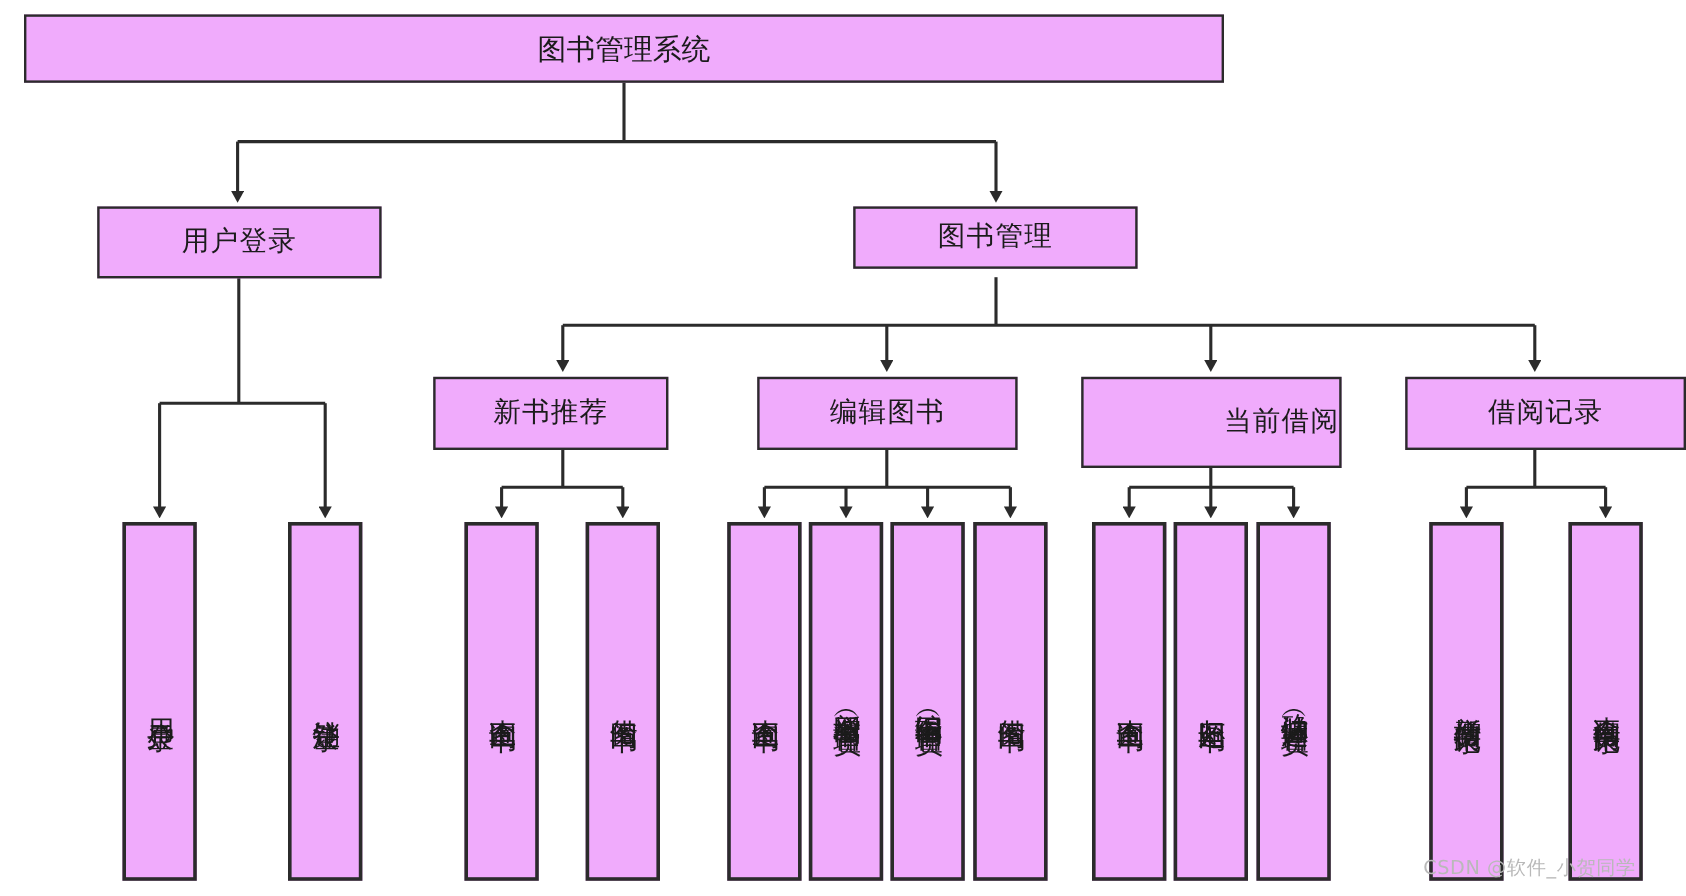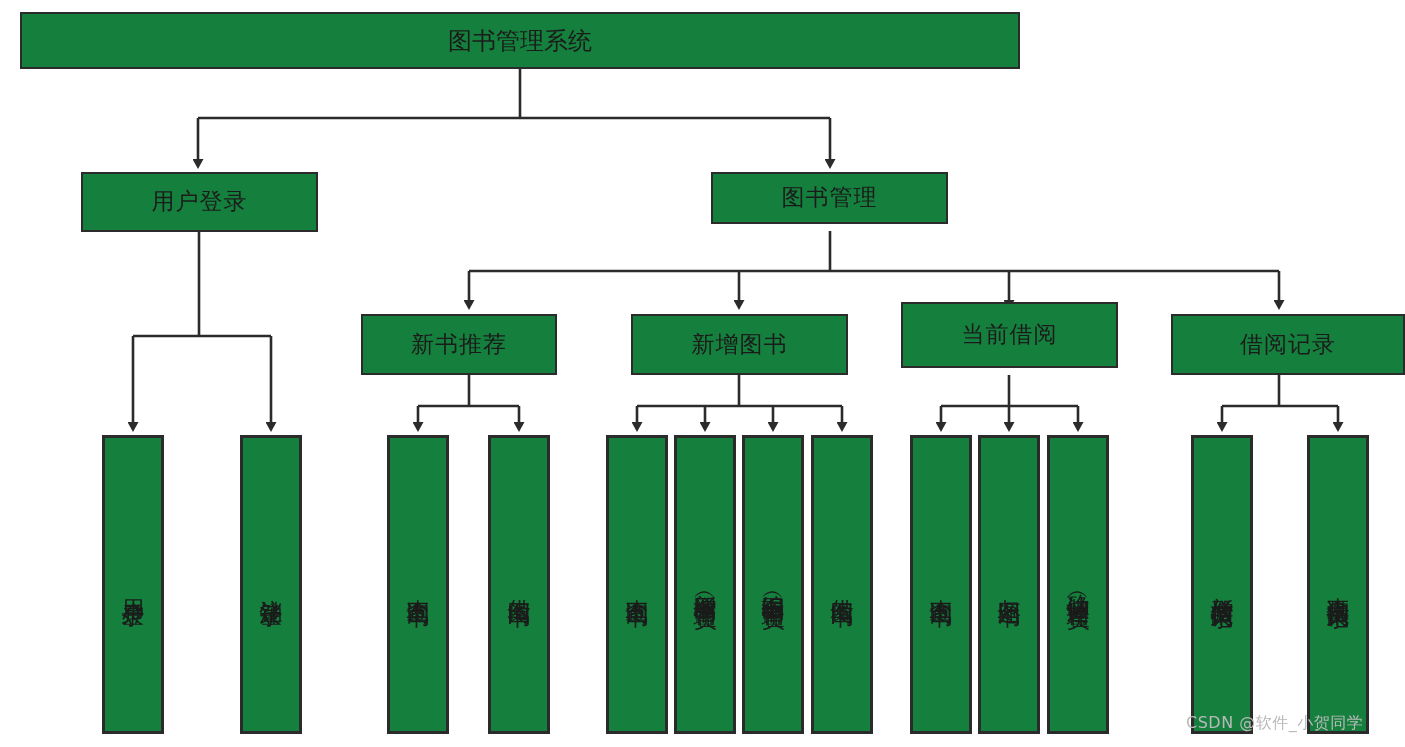--- a/index.html
+++ b/index.html
@@ -20,21 +20,21 @@
     left: 0;
     top: 0;
     width: 1405px;
     height: 747px;
     pointer-events: none;
   }
   .node {
     position: absolute;
     box-sizing: border-box;
     border: 2.5px solid #2b2b2b;
-    background: #15803d;
+    background: #f0abfc;
     display: flex;
     align-items: center;
     justify-content: center;
     color: #1b1b1b;
   }
   .node.h {
     font-size: 23px;
     letter-spacing: 1px;
     line-height: 1.1;
   }
@@ -127,23 +127,23 @@
     <span>用户登录</span>
   </div>
   <div class="node h" style="left:711px; top:172px; width:237px; height:52px;">
     <span>图书管理</span>
   </div>
 
   <div class="node h" style="left:361px; top:314px; width:196px; height:61px;">
     <span>新书推荐</span>
   </div>
   <div class="node h" style="left:631px; top:314px; width:217px; height:61px;">
-    <span>新增图书</span>
+    <span>编辑图书</span>
   </div>
-  <div class="node h" style="left:901px; top:302px; width:217px; height:66px;">
+  <div class="node h" style="left:901px; top:314px; width:217px; height:76px;justify-content:flex-end;">
     <span>当前借阅</span>
   </div>
   <div class="node h" style="left:1171px; top:314px; width:234px; height:61px;">
     <span>借阅记录</span>
   </div>
 
   <div class="node leaf" style="left:102px; top:435px; width:62px; height:299px;">
     <span class="vlabel">用户登录</span>
   </div>
   <div class="node leaf" style="left:240px; top:435px; width:62px; height:299px;">

